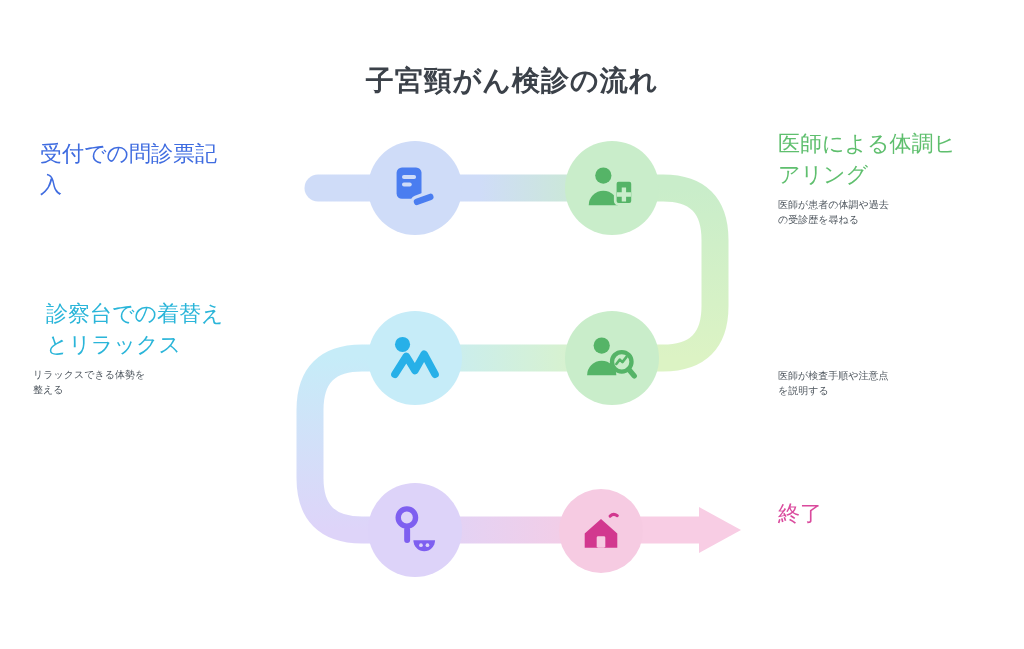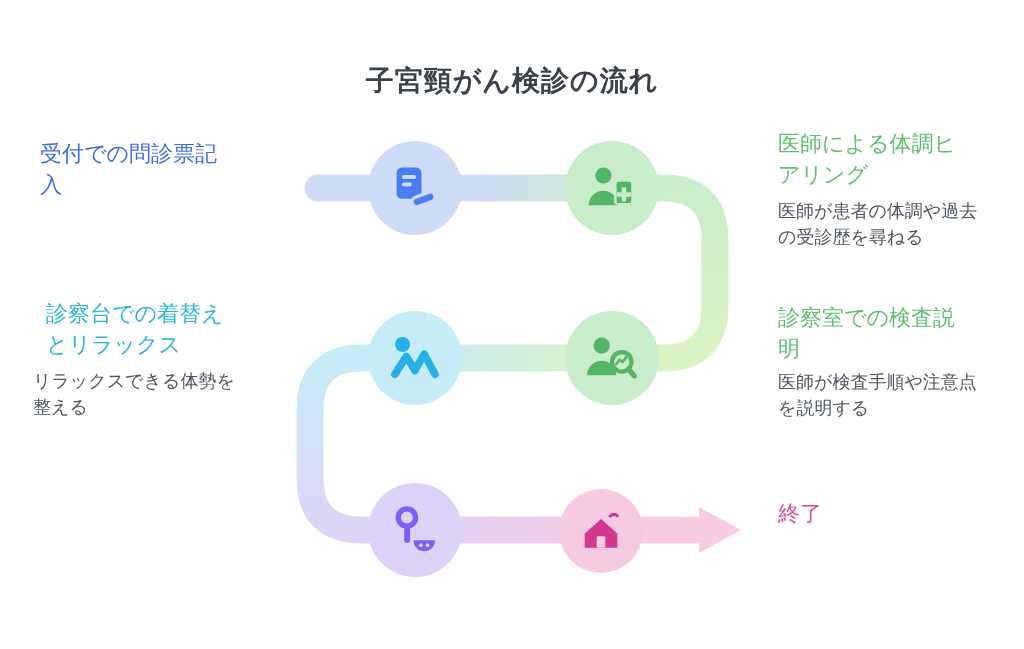--- a/index.html
+++ b/index.html
@@ -14,21 +14,21 @@
   .flow-svg{position:absolute;left:0;top:0;}
   .node{
     position:absolute;width:94px;height:94px;border-radius:50%;
     display:flex;align-items:center;justify-content:center;
   }
   .node-small{width:84px;height:84px;}
   .step-label{
     position:absolute;font-weight:400;font-size:22px;line-height:1.4;white-space:pre;
   }
   .step-desc{
-    position:absolute;font-size:18px;line-height:1.45;color:#4e565e;white-space:pre;
+    position:absolute;font-size:10px;line-height:1.45;color:#4e565e;white-space:pre;
   }
 </style>
 </head>
 <body>
 
 <div class="canvas">
 
   <div class="title">子宮頸がん検診の流れ</div>
 
   <svg class="flow-svg" width="1024" height="649" viewBox="0 0 1024 649">
@@ -124,20 +124,18 @@
 とリラックス</div>
   <div class="step-desc" style="left:33px;top:368px">リラックスできる体勢を
 整える</div>
 
 
   <div class="step-label" style="left:778px;top:129px;color:#5fbf6e">医師による体調ヒ
 アリング</div>
   <div class="step-desc" style="left:778px;top:198px">医師が患者の体調や過去
 の受診歴を尋ねる</div>
 
-  <div class="step-label" style="left:778px;top:303px;color:#5fbf6e">診察室での検査説
-明</div>
   <div class="step-desc" style="left:778px;top:369px">医師が検査手順や注意点
 を説明する</div>
 
   <div class="step-label" style="left:778px;top:499px;color:#da4a9d">終了</div>
 
 </div>
 
 </body></html>

